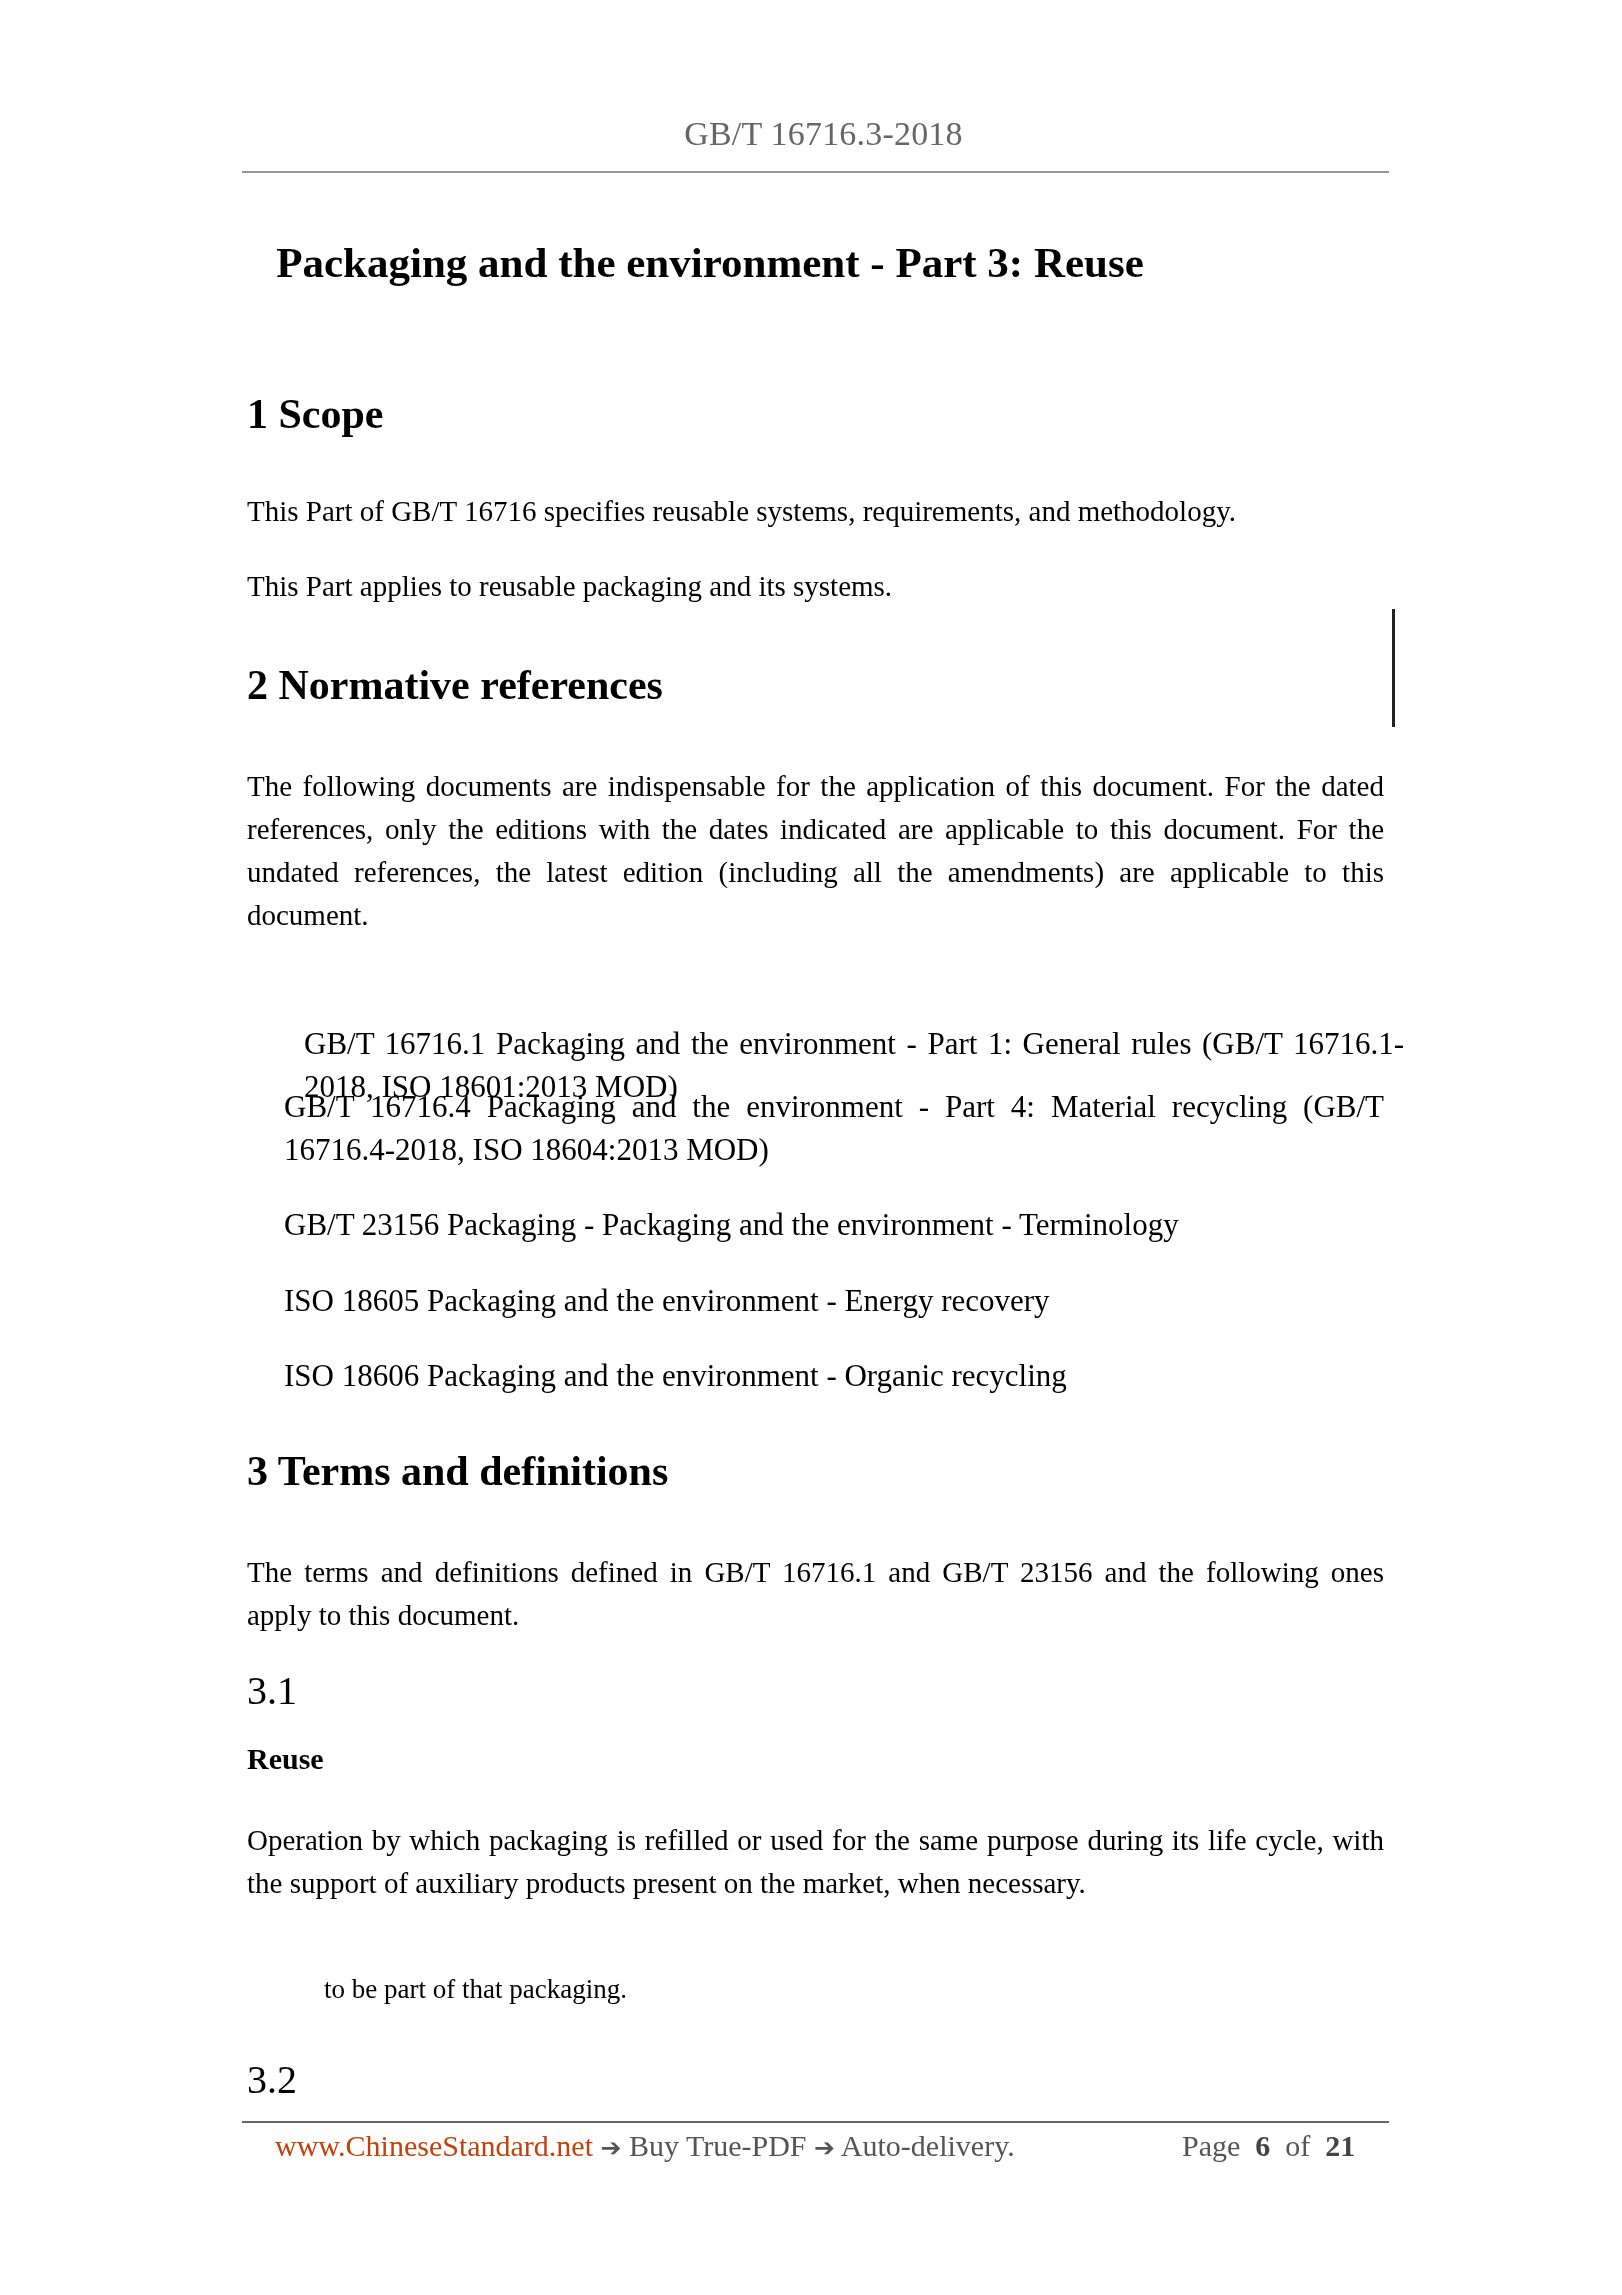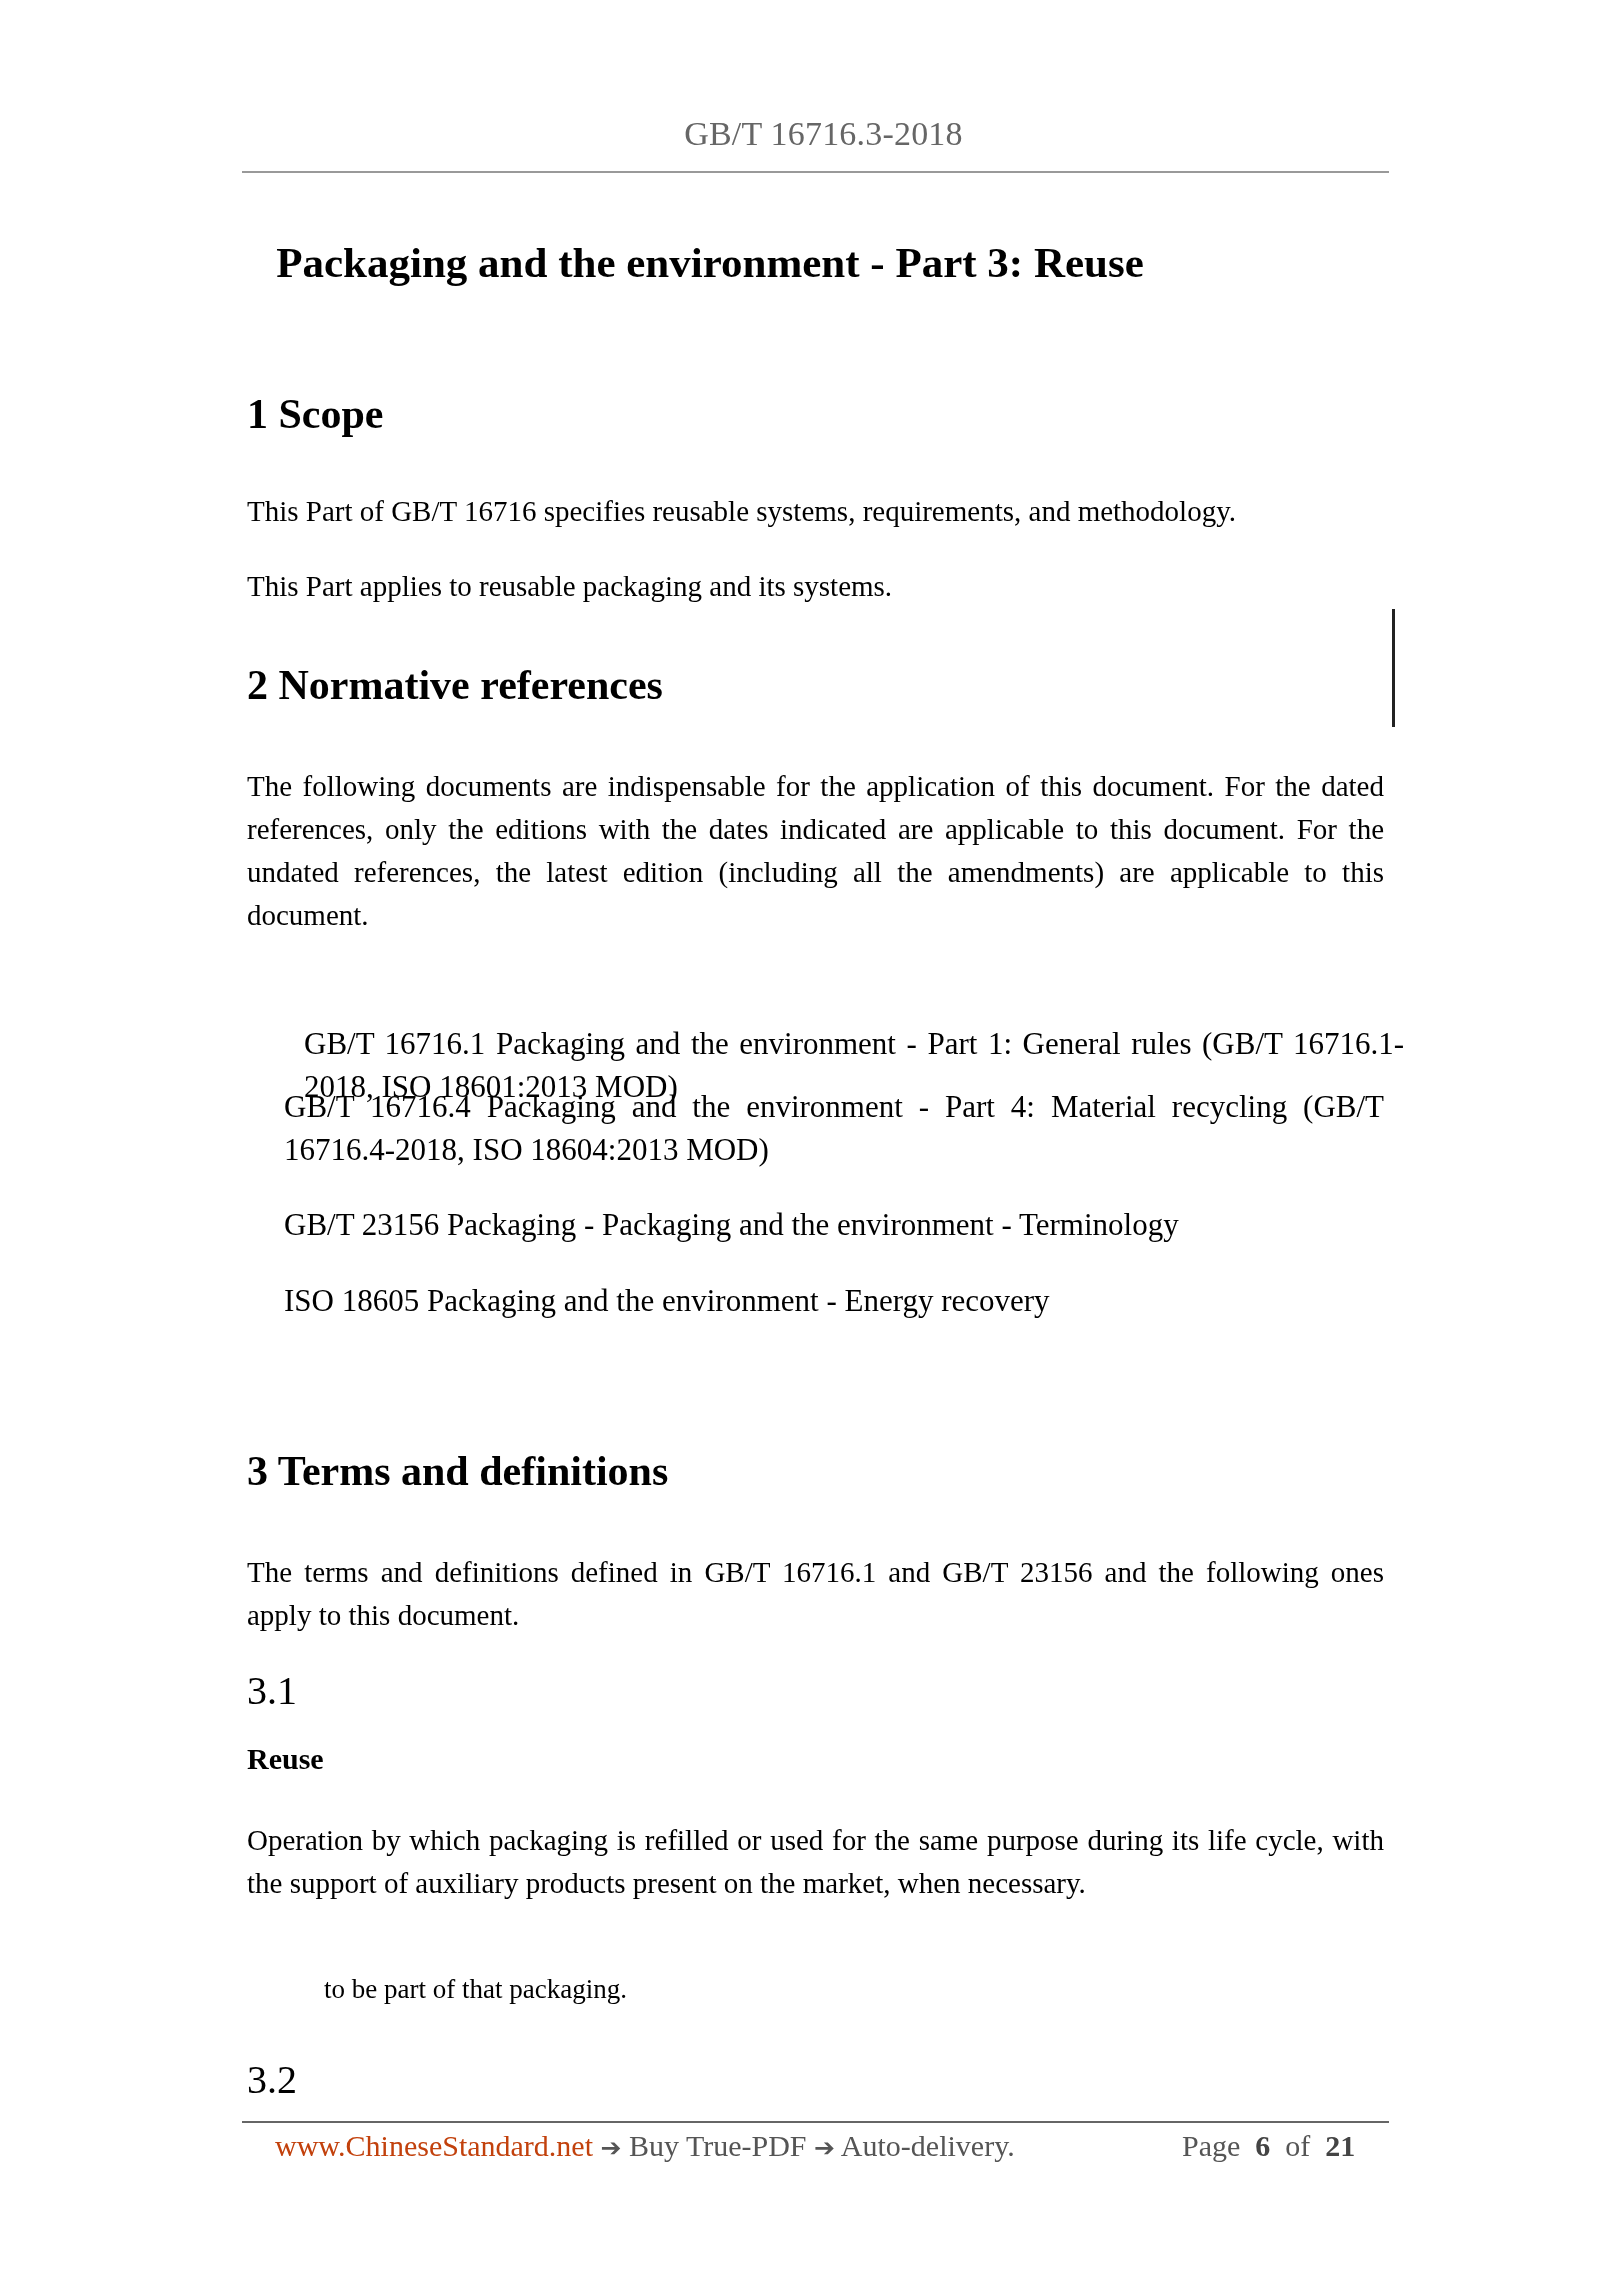--- a/index.html
+++ b/index.html
@@ -50,20 +50,21 @@
 
   <div class="change-bar"></div>
 
   <div class="h1" style="top:661px;">2 Normative references</div>
   <div class="p" style="top:765px;">The following documents are indispensable for the application of this document. For the dated references, only the editions with the dates indicated are applicable to this document. For the undated references, the latest edition (including all the amendments) are applicable to this document.</div>
 
   <div class="ref" style="top:1022px;margin-left:20px;">GB/T 16716.1 Packaging and the environment - Part 1: General rules (GB/T 16716.1-2018, ISO 18601:2013 MOD)</div>
   <div class="ref" style="top:1085px;">GB/T 16716.4 Packaging and the environment - Part 4: Material recycling (GB/T 16716.4-2018, ISO 18604:2013 MOD)</div>
   <div class="ref" style="top:1203px;">GB/T 23156 Packaging - Packaging and the environment - Terminology</div>
   <div class="ref" style="top:1279px;">ISO 18605 Packaging and the environment - Energy recovery</div>
+  <div class="ref" style="top:1354px;">ISO 18606 Packaging and the environment - Organic recycling</div>
 
   <div class="h1" style="top:1447px;">3 Terms and definitions</div>
   <div class="p" style="top:1551px;">The terms and definitions defined in GB/T 16716.1 and GB/T 23156 and the following ones apply to this document.</div>
 
   <div class="term-num" style="top:1667px;">3.1</div>
   <div class="term-name" style="top:1742px;">Reuse</div>
   <div class="p" style="top:1819px;">Operation by which packaging is refilled or used for the same purpose during its life cycle, with the support of auxiliary products present on the market, when necessary.</div>
 
   <div class="note-cont" style="top:1974px;">to be part of that packaging.</div>
 

